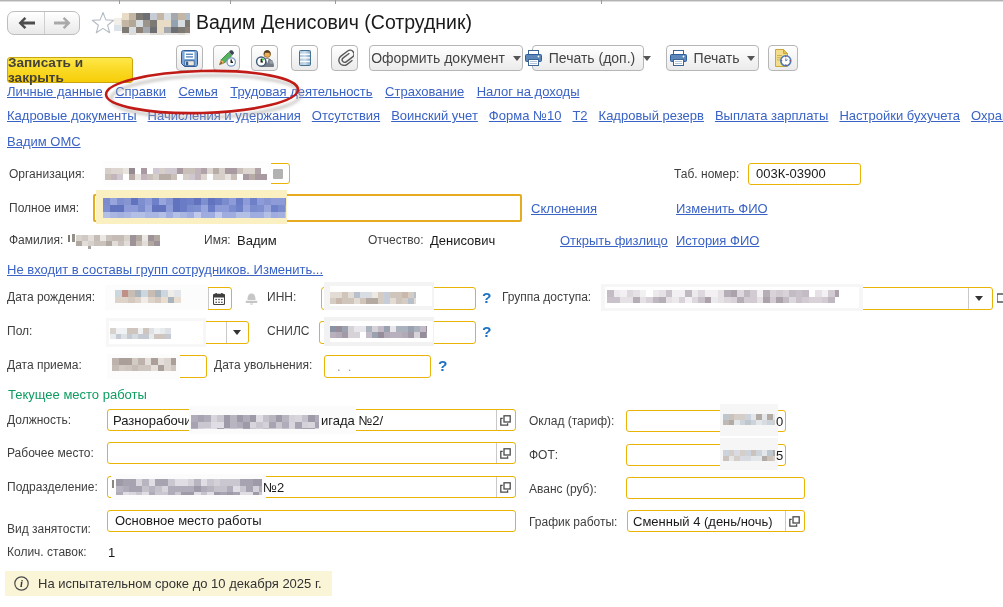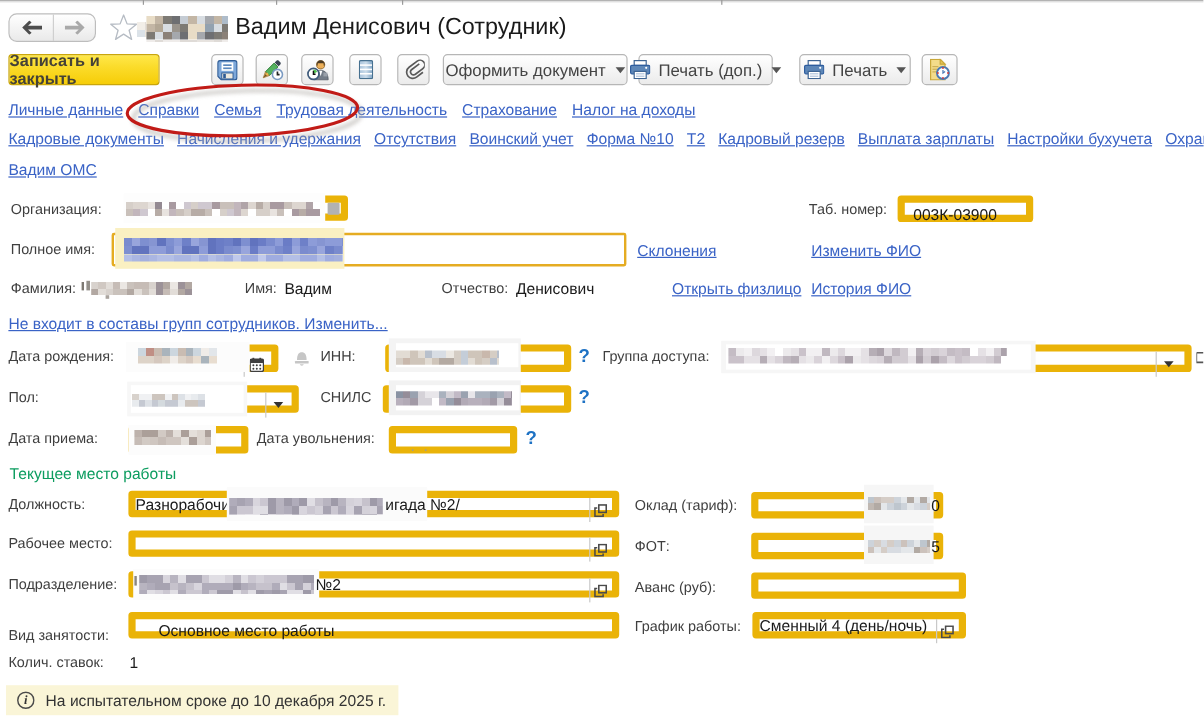--- a/index.html
+++ b/index.html
@@ -1,18 +1,18 @@
 <!DOCTYPE html>
 <html><head><meta charset="utf-8"><style>
 *{margin:0;padding:0;box-sizing:border-box}
 body{width:1003px;height:607px;background:#fff;font-family:"Liberation Sans",sans-serif;position:relative;overflow:hidden}
 .lbl{position:absolute;font-size:12px;color:#3f3f3f;white-space:nowrap}
 .blk{position:absolute;font-size:13px;color:#1a1a1a;white-space:nowrap}
 .lnk{color:#3a63c6;text-decoration:underline;font-size:13px;white-space:nowrap}
-.fld{position:absolute;background:#fff;border:6px solid #eab308;border-radius:3px;font-size:13px;color:#1a1a1a}
+.fld{position:absolute;background:#fff;border:1px solid #eab308;border-radius:3px;font-size:13px;color:#1a1a1a}
 .btn{position:absolute;background:linear-gradient(#fff,#f4f4f4 55%,#ebebeb);border:1px solid #b6b6b6;border-radius:4px;display:flex;align-items:center;justify-content:center}
 .row{position:absolute;display:flex;white-space:nowrap}
 .q{position:absolute;font-size:15.5px;font-weight:bold;color:#1e72c4}
 </style></head><body>
 
 <div style="position:absolute;left:0;top:0;width:1003px;height:1px;background:#b3b3b3"></div>
 <div style="position:absolute;left:0;top:1px;width:1003px;height:1px;background:#dcdcdc"></div>
 <div style="position:absolute;left:119px;top:0;width:1px;height:4px;background:#9a9a9a"></div>
 <div style="position:absolute;left:230px;top:0;width:1px;height:4px;background:#9a9a9a"></div>
 <div style="position:absolute;left:335px;top:0;width:1px;height:4px;background:#9a9a9a"></div>
@@ -73,21 +73,21 @@
     <rect x="14.0" y="0.0" width="7.0" height="2.0" fill="#efecea"></rect>
     <rect x="21.0" y="0.0" width="7.0" height="2.0" fill="#efecea"></rect>
     <rect x="28.0" y="0.0" width="7.0" height="2.0" fill="#dfdbd7"></rect>
     <rect x="35.0" y="0.0" width="7.0" height="2.0" fill="#dfdbd7"></rect>
     <rect x="42.0" y="0.0" width="7.0" height="2.0" fill="#e7e3df"></rect>
     <rect x="49.0" y="0.0" width="7.0" height="2.0" fill="#e7e3df"></rect>
     <rect x="56.0" y="0.0" width="7.0" height="2.0" fill="#dfdbd7"></rect>
     <rect x="63.0" y="0.0" width="5.0" height="2.0" fill="#efecea"></rect>
   </svg>
 <div style="position:absolute;left:196px;top:11px;font-size:19.5px;color:#1a1a1a;white-space:nowrap">Вадим Денисович (Сотрудник)</div>
-<div style="position:absolute;left:7px;top:45px;width:126px;height:26px;background:linear-gradient(#ffe84a,#fbdc2b 40%,#f6cd08);border:1px solid #c9a60d;border-radius:3px;display:flex;align-items:center;justify-content:center;font-size:13.6px;font-weight:bold;color:#454237">Записать и закрыть</div>
+<div style="position:absolute;left:7px;top:57px;width:126px;height:26px;background:linear-gradient(#ffe84a,#fbdc2b 40%,#f6cd08);border:1px solid #c9a60d;border-radius:3px;display:flex;align-items:center;justify-content:center;font-size:13.6px;font-weight:bold;color:#454237">Записать и закрыть</div>
 <div class="btn" style="left:176px;top:45px;width:27px;height:26px">
     <svg width="17" height="17" viewBox="0 0 17 17">
       <path d="M2.5 0.5 L14.5 0.5 C15.6 0.5 16.5 1.4 16.5 2.5 L16.5 14.5 C16.5 15.6 15.6 16.5 14.5 16.5 L3.5 16.5 L0.5 13.5 L0.5 2.5 C0.5 1.4 1.4 0.5 2.5 0.5 Z" fill="#7da7d9" stroke="#2d5a94"></path>
       <rect x="3.6" y="2" width="9.8" height="7" fill="#fff"></rect>
       <rect x="5" y="3.6" width="7" height="1.4" fill="#5b88bd"></rect>
       <rect x="5" y="6.2" width="7" height="1.4" fill="#5b88bd"></rect>
       <rect x="3.8" y="10.8" width="9.4" height="5" fill="#ede9df" stroke="#2d5a94" stroke-width="0.8"></rect>
       <rect x="5" y="11.6" width="2.2" height="3.6" fill="#2d5a94"></rect>
     </svg>
   </div>
@@ -824,21 +824,21 @@
     <rect x="104.0" y="13.0" width="6.5" height="3.0" fill="#a7a3b1"></rect>
     <rect x="110.5" y="13.0" width="6.5" height="3.0" fill="#9e9aa8"></rect>
     <rect x="117.0" y="13.0" width="6.5" height="3.0" fill="#a7a3b1"></rect>
     <rect x="123.5" y="13.0" width="6.5" height="3.0" fill="#e0dee4"></rect>
     <rect x="130.0" y="13.0" width="6.5" height="3.0" fill="#e0dee4"></rect>
     <rect x="136.5" y="13.0" width="6.5" height="3.0" fill="#9e9aa8"></rect>
     <rect x="143.0" y="13.0" width="3.0" height="3.0" fill="#cbc7d1"></rect>
   </svg>
 <div class="blk" style="left:263px;top:480px">№2</div>
 <div class="lbl" style="left:7px;top:522px">Вид занятости:</div>
-<div class="fld" style="left:107px;top:510px;width:409px;height:22px;line-height:20px;padding-left:19px">Основное место работы</div>
+<div class="fld" style="left:107px;top:510px;width:409px;height:22px;line-height:20px;padding-left:7px">Основное место работы</div>
 <div class="lbl" style="left:7px;top:545px">Колич. ставок:</div>
 <div class="blk" style="left:108px;top:545px">1</div>
 <div class="lbl" style="left:529px;top:414px">Оклад (тариф):</div>
 <div class="fld" style="left:626px;top:410px;width:160px;height:22px"></div>
 <div style="position:absolute;left:720px;top:404px;width:58px;height:32px;background:#f6f6f6"></div>
 <svg style="position:absolute;left:723px;top:414px;opacity:1.0" width="52" height="11" shape-rendering="crispEdges">
     <rect x="0.0" y="0.0" width="5.5" height="5.5" fill="#bec6ce"></rect>
     <rect x="5.5" y="0.0" width="5.5" height="5.5" fill="#ccc2bc"></rect>
     <rect x="11.0" y="0.0" width="5.5" height="5.5" fill="#d5cdc7"></rect>
     <rect x="16.5" y="0.0" width="5.5" height="5.5" fill="#d5cdc7"></rect>

